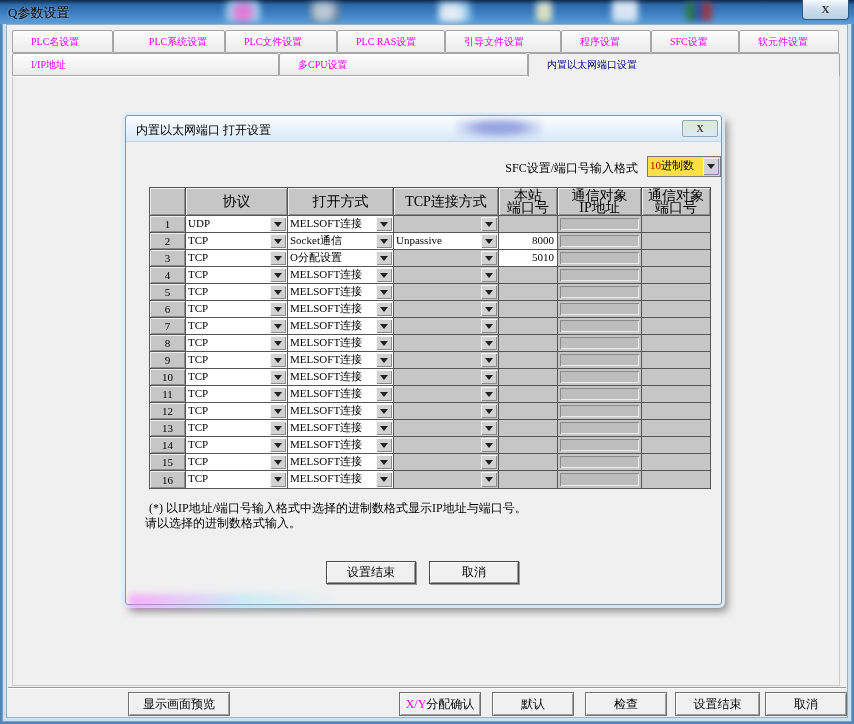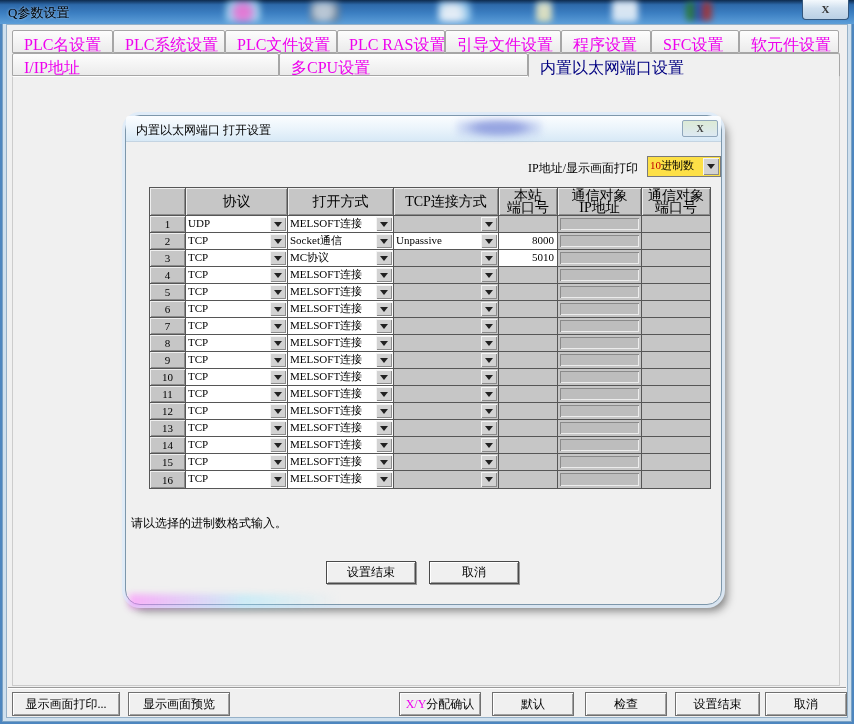--- a/index.html
+++ b/index.html
@@ -13,22 +13,22 @@
     background:linear-gradient(180deg,#0d2a4d 0%,#2d69aa 20%,#3c7fc2 55%,#5d9fd9 100%);}
   .win-title{left:8px;top:4px;font-size:13px;color:#000;text-shadow:0 0 3px rgba(255,255,255,.55);}
   .ghost{filter:blur(3px);opacity:.85;border-radius:4px;}
   .win-close{left:802px;top:0;width:47px;height:20px;background:linear-gradient(#f4f9fd,#cfdfee 45%,#b9cfe4);
     border:1px solid #33567c;border-top:none;border-radius:0 0 4px 4px;color:#333;font-size:11px;font-weight:bold;
     text-align:center;line-height:19px;cursor:default;}
   .client{left:6px;top:24px;width:842px;height:694px;background:#f0f0f0;border:1px solid #96b1c8;}
 
   
   .tab{position:absolute;height:23px;box-sizing:border-box;background:linear-gradient(#fdfdfd,#ebebeb);
-    border:1px solid #a6a6a6;border-radius:2px 2px 0 0;font-size:16px;color:#ee00ee;
-    padding:4px 0 0 11px;overflow:hidden;white-space:nowrap;z-index:2;}
+    border:1px solid #a6a6a6;border-radius:2px 2px 0 0;font-size:10px;color:#ee00ee;
+    padding:4px 0 0 18px;overflow:hidden;white-space:nowrap;z-index:2;}
   .tab.active{color:#000080;background:#f0f0f0;border-bottom:1px solid #f0f0f0;height:24px;z-index:4;}
   .tabpanel{left:12px;top:76px;width:828px;height:610px;background:#f0f0f0;border:1px solid #cccccc;
     border-top:1px solid #ffffff;z-index:1;}
 
   
   .groupbox{border:1px solid #a0a0a0;box-shadow:1px 1px 0 #ffffff inset, 1px 1px 0 #ffffff;background:transparent;}
   .gb-title{position:absolute;top:-8px;left:8px;background:#f0f0f0;padding:0 3px;font-size:12px;color:#000;white-space:nowrap;}
   .lbl{font-size:12px;color:#000;white-space:nowrap;}
   .radio{width:12px;height:12px;border-radius:50%;background:#fff;border:1px solid #707070;
     box-shadow:inset 1px 1px 1px #b5b5b5;}
@@ -37,21 +37,21 @@
     font-size:11px;font-weight:bold;color:#000;text-align:center;line-height:12px;}
   .hsep{border-top:1px solid #9a9a9a;border-bottom:1px solid #ffffff;height:2px;}
 
   .btn{background:#f0f0f0;border:1px solid #707070;box-shadow:inset 1px 1px 0 #ffffff, inset -1px -1px 0 #a0a0a0;
     font-size:12px;color:#000;text-align:center;cursor:default;white-space:nowrap;overflow:hidden;}
   .btn.mag{color:#ee00ee;}
 
   .navy{color:#0000a0}.magenta{color:#ee00ee}.red{color:#c00000}
 
   
-  .modal{left:125px;top:115px;width:597px;height:490px;background:#f0f0f0;border:1px solid #7d97ab;border-radius:15px;
+  .modal{left:125px;top:115px;width:597px;height:490px;background:#f0f0f0;border:1px solid #7d97ab;border-radius:3px;
     box-shadow:0 0 0 3px rgba(222,236,248,.92), 5px 6px 9px rgba(25,25,25,.5);z-index:10;}
   .modal-titlebar{left:0;top:0;width:100%;height:26px;border-radius:3px 3px 0 0;
     background:linear-gradient(#fbfdff,#e9f3fb 55%,#d8e9f6);border-bottom:1px solid #c4d4e2;}
   .modal-title{left:10px;top:6px;font-size:12px;color:#000;}
   .modal-close{left:556px;top:4px;width:36px;height:17px;background:linear-gradient(#ffffff,#dcead5 0%,#dde9f3);
     border:1px solid #90a7bc;border-radius:2px;font-size:10px;font-weight:bold;color:#444;
     text-align:center;line-height:16px;}
   .modal-glow{left:3px;top:478px;width:210px;height:14px;z-index:11;
     background:linear-gradient(90deg,rgba(255,120,255,.55),rgba(150,230,255,.4) 55%,rgba(255,255,255,0));filter:blur(3px);}
 
@@ -103,21 +103,21 @@
     <div class="abs ghost" style="left:612px;top:1px;width:26px;height:21px;background:linear-gradient(#ffffff,#e8f2fa);"></div>
     <div class="abs ghost" style="left:686px;top:2px;width:26px;height:19px;background:linear-gradient(90deg,#2a7a2a 0 30%,#2a4ea8 30% 60%,#a83030 60%);"></div>
     <div class="abs win-title">Q参数设置</div>
     <div class="abs win-close"><span>X</span></div>
   </div>
 
   <div class="abs client"></div>
 
   <div id="tabs-host">
       <div class="tab" style="left: 12px; top: 30px; width: 101px;">PLC名设置</div>
-      <div class="tab" style="left: 113px; top: 30px; width: 112px;">PLC系统设置</div>
+      <div class="tab" style="left: 113px; top: 30px; width: 112px; text-align: center;">PLC系统设置</div>
       <div class="tab" style="left: 225px; top: 30px; width: 112px;">PLC文件设置</div>
       <div class="tab" style="left: 337px; top: 30px; width: 108px;">PLC RAS设置</div>
       <div class="tab" style="left: 445px; top: 30px; width: 116px;">引导文件设置</div>
       <div class="tab" style="left: 561px; top: 30px; width: 90px;">程序设置</div>
       <div class="tab" style="left: 651px; top: 30px; width: 88px;">SFC设置</div>
       <div class="tab" style="left: 739px; top: 30px; width: 100px;">软元件设置</div>
       <div class="tab" style="left: 12px; top: 53px; width: 267px;">I/IP地址</div>
       <div class="tab" style="left: 279px; top: 53px; width: 249px;">多CPU设置</div>
       <div class="tab active" style="left: 528px; top: 53px; width: 312px;">内置以太网端口设置</div>
     </div>
@@ -156,36 +156,35 @@
 
   <div class="abs" style="left:595px;top:630px;font-size:12px;white-space:nowrap;">
     <span class="navy">必要时设置(</span>
     <span class="magenta">默认</span>
     <span class="navy">/</span>
     <span class="navy">有更改</span>
     <span class="navy">)</span>
   </div>
 
   <div class="abs hsep" style="left:8px;top:687px;width:838px;"></div>
-  <div class="abs btn" style="left:12px;top:692px;width:108px;height:24px;line-height:22px;"><span>显示画面打印...</span></div>
   <div class="abs btn" style="left:128px;top:692px;width:102px;height:24px;line-height:22px;"><span>显示画面预览</span></div>
   <div class="abs btn" style="left:399px;top:692px;width:82px;height:24px;line-height:22px;"><span class="magenta">X/Y</span><span>分配确认</span></div>
   <div class="abs btn" style="left:492px;top:692px;width:82px;height:24px;line-height:22px;"><span>默认</span></div>
   <div class="abs btn" style="left:585px;top:692px;width:82px;height:24px;line-height:22px;"><span>检查</span></div>
   <div class="abs btn" style="left:675px;top:692px;width:85px;height:24px;line-height:22px;"><span>设置结束</span></div>
   <div class="abs btn" style="left:765px;top:692px;width:82px;height:24px;line-height:22px;"><span>取消</span></div>
 
   <div class="abs modal">
     <div class="abs modal-titlebar">
       <div class="abs ghost" style="left:330px;top:3px;width:86px;height:19px;background:radial-gradient(ellipse at 50% 45%, rgba(70,90,200,.6) 0 35%, rgba(150,170,230,.35) 65%, transparent);"></div>
       <div class="abs modal-title">内置以太网端口 打开设置</div>
       <div class="abs modal-close"><span>X</span></div>
     </div>
 
-    <div class="abs fmt-label" style="left:332px;top:44px;width:180px;text-align:right;">IP地址/显示画面打印</div>
+    <div class="abs fmt-label" style="left:332px;top:44px;width:180px;text-align:right;">SFC设置/端口号输入格式</div>
     <div class="abs fmt-combo" style="left:521px;top:40px;width:74px;height:21px;">
       <span class="fmt-text"><span class="red">10</span><span>进制数</span></span>
       <span class="cbtn">
           <span class="tri"></span>
         </span>
     </div>
 
     <div class="abs ctable">
         <div class="tcell hcell col0"></div>
         <div class="tcell hcell col1">协议</div>
@@ -246,21 +245,21 @@
         </div>
         <div class="tcell flatcell col6"></div>
         <div class="tcell numcell col0">3</div>
         <div class="tcell combo col1">
           <div class="combo-text">TCP</div>
           <div class="cbtn">
             <div class="tri"></div>
           </div>
         </div>
         <div class="tcell combo col2">
-          <div class="combo-text">MC协议</div>
+          <div class="combo-text">O分配设置</div>
           <div class="cbtn">
             <div class="tri"></div>
           </div>
         </div>
         <div class="tcell combo col3 off">
           <div class="combo-text"></div>
           <div class="cbtn">
             <div class="tri"></div>
           </div>
         </div>
@@ -576,21 +575,22 @@
             <div class="tri"></div>
           </div>
         </div>
         <div class="tcell portcell col4 off lastrow"></div>
         <div class="tcell ipcell col5 lastrow">
           <div class="ipinner"></div>
         </div>
         <div class="tcell flatcell col6 lastrow"></div>
       </div>
 
-    <div class="abs note" style="left:5px;top:399px;text-align:right;">请以选择的进制数格式输入。</div>
+    <div class="abs note" style="left:23px;top:384px;">(*) 以IP地址/端口号输入格式中选择的进制数格式显示IP地址与端口号。</div>
+    <div class="abs note" style="left:19px;top:399px;text-align:right;">请以选择的进制数格式输入。</div>
 
     <div class="abs btn dlg-btn" style="left:200px;top:445px;width:90px;"><span>设置结束</span></div>
     <div class="abs btn dlg-btn" style="left:303px;top:445px;width:90px;"><span>取消</span></div>
 
     <div class="abs modal-glow"></div>
   </div>
 
 </div>
 
 </body></html>

